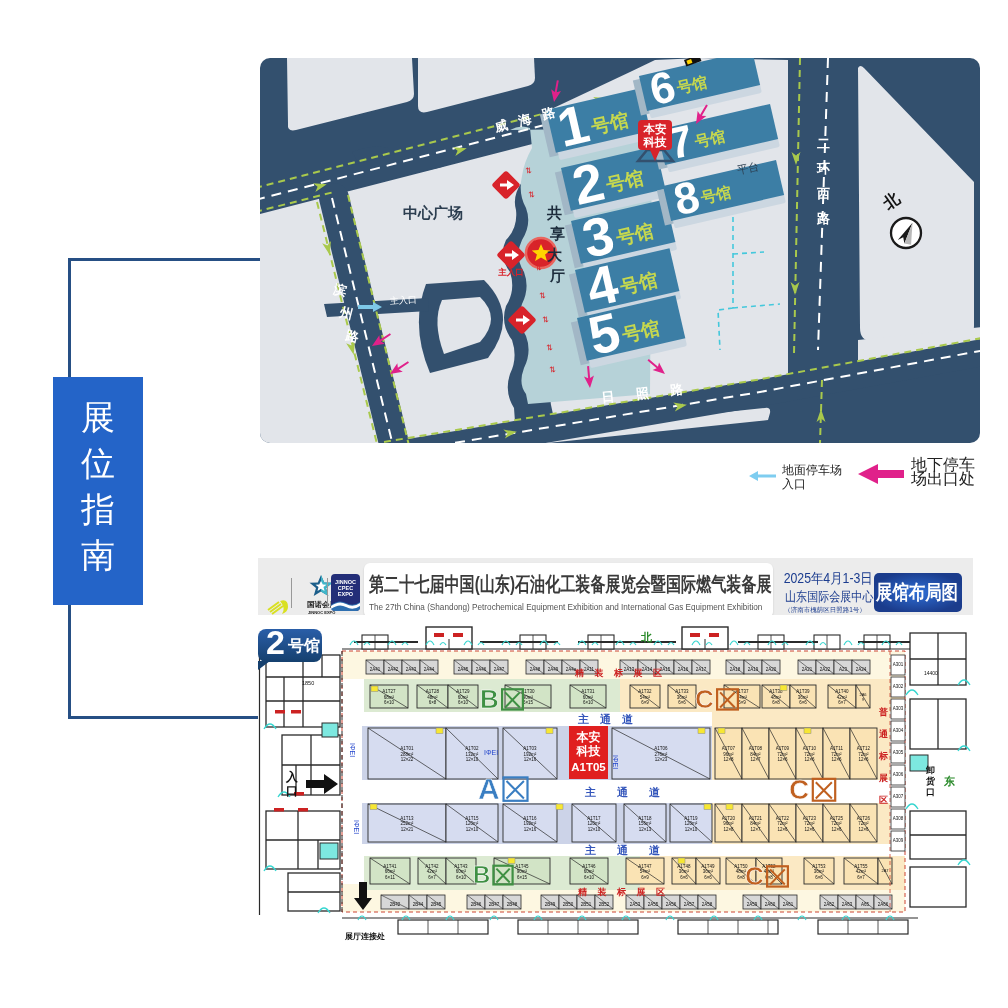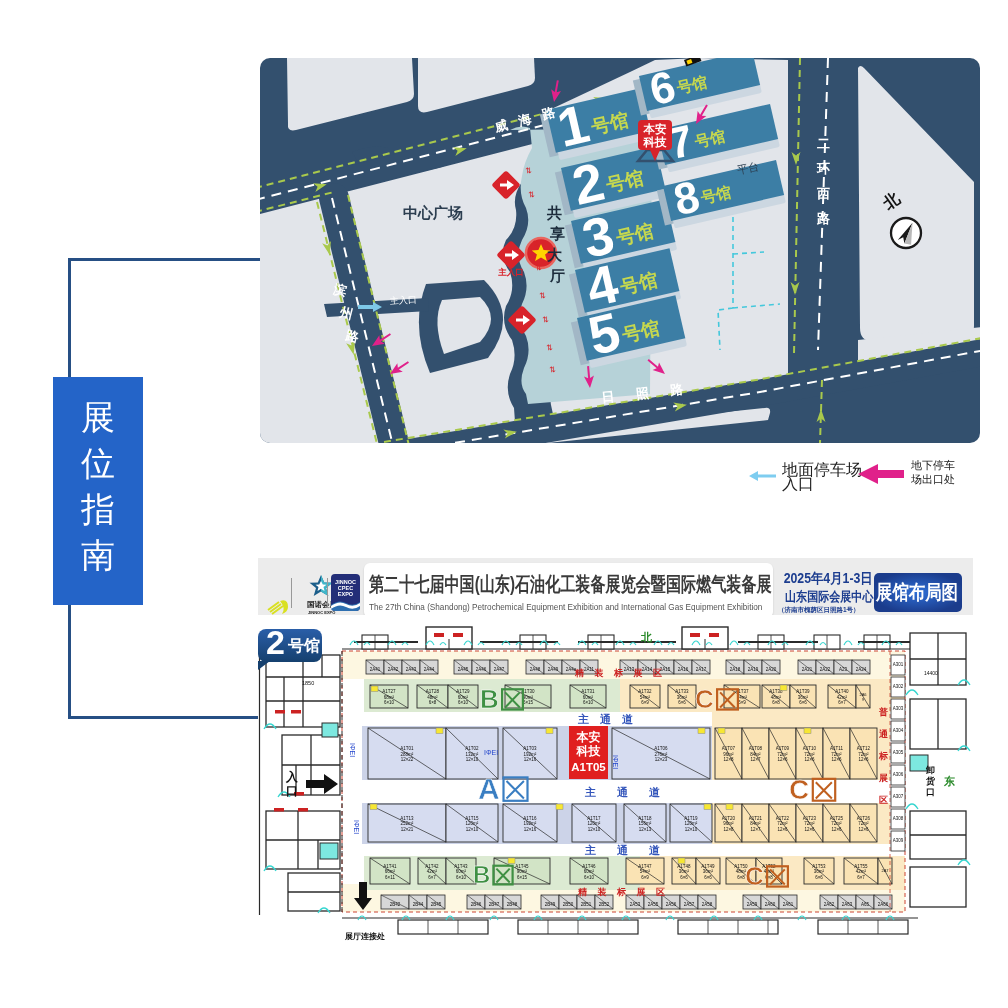--- a/index.html
+++ b/index.html
@@ -177,25 +177,25 @@
           <path d="M-4 10 L1 -12 L3.5 10 L-0.5 5 Z" fill="#1a1a1a"></path>
           <path d="M1 -12 L10 8 L3.5 10 Z" fill="#b9b9b9"></path>
         </g>
       </g>
       <text x="628" y="152" font-size="16" fill="#111" font-weight="bold" transform="rotate(-35 628 152)">北</text>
     </g>
   </svg>
 <div class="abs" style="left:748px;top:468px;width:30px;height:12px"><svg width="30" height="12">
       <path d="M28 4.5 L10 4.5 L10 1 L1 6 L10 11 L10 7.5 L28 7.5 Z" fill="#7ecdf0"></path>
     </svg></div>
-<div class="abs" style="left:782px;top:463px;font-size:16px;color:#222;line-height:14px">地面停车场<br>入口</div>
+<div class="abs" style="left:782px;top:463px;font-size:12px;color:#222;line-height:14px">地面停车场<br>入口</div>
 <div class="abs" style="left:856px;top:464px;width:50px;height:20px"><svg width="50" height="20">
       <path d="M48 6 L22 6 L22 0 L2 10 L22 20 L22 14 L48 14 Z" fill="#e0218a"></path>
     </svg></div>
-<div class="abs" style="left:911px;top:458px;font-size:11px;color:#222;line-height:14px">地下停车<br>场出口处</div>
+<div class="abs" style="left:911px;top:458px;font-size:16px;color:#222;line-height:14px">地下停车<br>场出口处</div>
 <div class="abs" style="left:258px;top:558px;width:715px;height:60px;background:#ececec"></div>
 <div class="abs" style="left:266px;top:598px;width:24px;height:38px"><svg width="24" height="38">
       <g stroke="#d9e021" stroke-width="2" fill="none">
         <path d="M2 12 L13 4"></path>
         <path d="M4 14 L15 6"></path>
         <path d="M6 16 L17 8"></path>
       </g>
       <path d="M14 3 q8 -3 8 6 q0 5 -6 7 q4 -6 -2 -13z" fill="#d9e021"></path>
       <text x="2" y="30" font-size="15" font-weight="bold" fill="#1c3150">ufi</text>
       <text x="1" y="37" font-size="5" font-weight="bold" fill="#1c3150">Member</text>
@@ -215,21 +215,21 @@
     <div style="color:#fff;font-size:5.5px;font-weight:bold;text-align:center;padding-top:5px;line-height:6px">JINNOC<br>CPEC<br>EXPO</div>
     <svg width="29" height="14" style="position:absolute;bottom:0">
       <path d="M0 8 Q8 2 15 6 Q22 10 29 5 L29 14 L0 14 Z" fill="#2e6fb0"></path>
       <path d="M0 9 Q8 3 15 7 Q22 11 29 6 L29 9 Q22 14 15 10 Q8 6 0 12 Z" fill="#fff"></path>
     </svg>
   </div>
 <div class="abs" style="left:364px;top:563px;width:409px;height:55px;background:#fff;border-radius:6px;box-shadow:0 1px 2px rgba(0,0,0,0.15)">
     <div style="font-size:20px;font-weight:bold;color:#3a3a3a;margin:8px 0 0 5px;white-space:nowrap;transform:scaleX(0.755);transform-origin:0 0">第二十七届中国(山东)石油化工装备展览会暨国际燃气装备展</div>
     <div style="font-size:9.5px;color:#555;margin:3px 0 0 5px;white-space:nowrap;transform:scaleX(0.86);transform-origin:0 0">The 27th China (Shandong) Petrochemical Equipment Exhibition and International Gas Equipment Exhibition</div>
   </div>
-<div class="abs" style="left:778px;top:570px;width:94px;text-align:left;color:#1c3d8f;font-weight:bold">
+<div class="abs" style="left:778px;top:570px;width:94px;text-align:center;color:#1c3d8f;font-weight:normal">
     <div style="font-size:14px;white-space:nowrap;transform:scaleX(0.88);transform-origin:50% 0">2025年4月1-3日</div>
     <div style="font-size:13px;white-space:nowrap;transform:scaleX(0.85);transform-origin:50% 0">山东国际会展中心</div>
     <div style="font-size:6.5px;white-space:nowrap">（济南市槐荫区日照路1号）</div>
   </div>
 <div class="abs" style="left:874px;top:573px;width:88px;height:39px;border-radius:5px;background:radial-gradient(ellipse at 50% 50%, #2f6fd6 0%, #1b3c8c 75%);color:#fff;font-size:20px;font-weight:bold;line-height:39px"><span style="display:inline-block;transform:scaleX(0.82);transform-origin:0 50%;white-space:nowrap;margin-left:2px">展馆布局图</span></div>
 <div class="abs" style="left:258px;top:629px;width:64px;height:33px;background:linear-gradient(180deg,#2a5ea8,#15406e);border-radius:8px;color:#fff;z-index:5">
     <span style="position:absolute;left:8px;top:-6px;font-size:34px;font-weight:bold">2</span>
     <span style="position:absolute;left:30px;top:7px;font-size:16px;font-weight:bold">号馆</span>
     <svg width="14" height="10" style="position:absolute;left:0;top:32px">
       <path d="M0 0 L12 0 L0 9 Z" fill="#15406e"></path>

